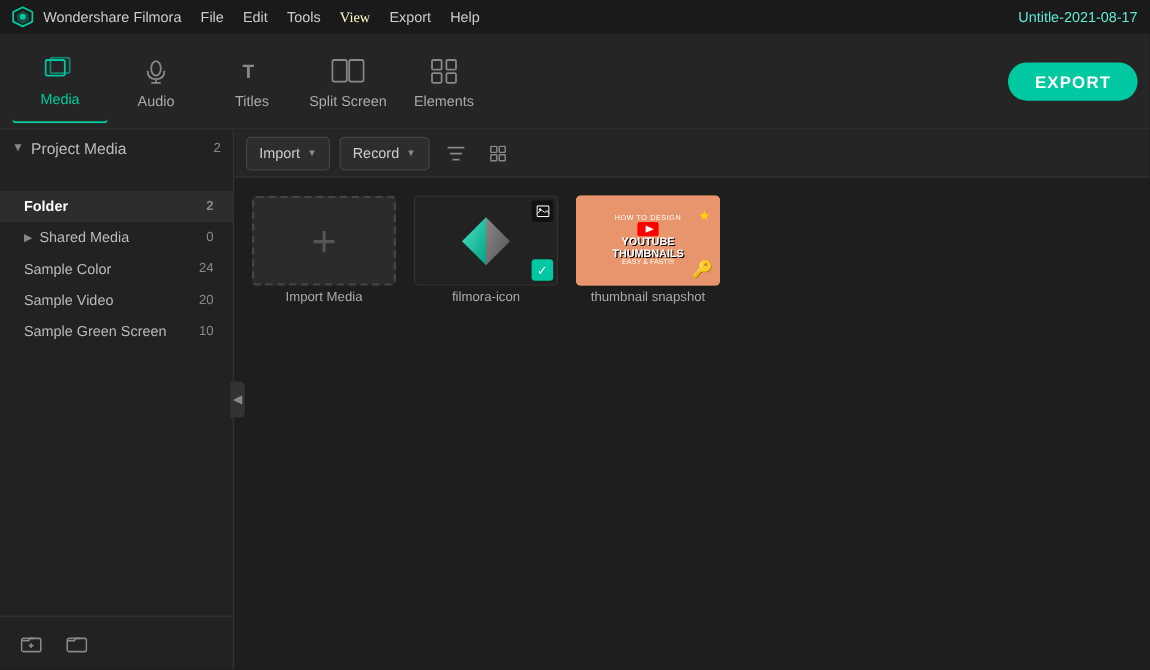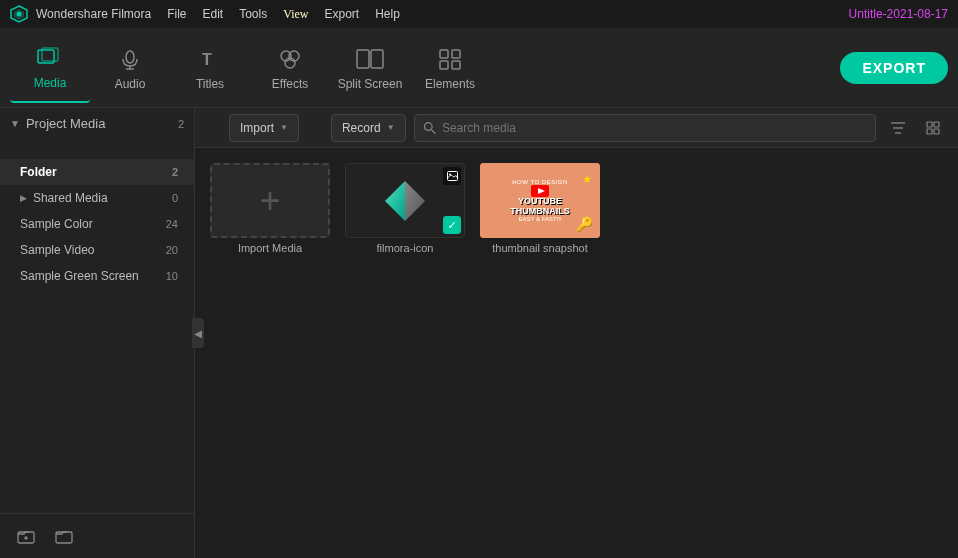--- a/index.html
+++ b/index.html
@@ -194,21 +194,20 @@
       border: 1px solid #444;
       border-radius: 4px;
       color: #ccc;
       font-size: 12px;
       padding: 4px 10px;
       display: flex;
       align-items: center;
       gap: 6px;
       cursor: pointer;
       height: 28px;
-      margin-left: 24px;
     }
     .dropdown-arrow { font-size: 8px; color: #888; }
     #search-bar {
       flex: 1;
       background: #2d2d2d;
       border: 1px solid #444;
       border-radius: 4px;
       height: 28px;
       display: flex;
       align-items: center;
@@ -371,21 +370,21 @@
     <span style="font-size:12px;color:#ccc;">Wondershare Filmora</span>
     <div id="title-bar-menus" style="display:flex;gap:16px;margin-left:8px;">
       <span style="font-size:12px;color:#ccc;cursor:pointer;">File</span>
       <span style="font-size:12px;color:#ccc;cursor:pointer;">Edit</span>
       <span style="font-size:12px;color:#ccc;cursor:pointer;">Tools</span>
       <span style="font-size:12px;color:#fef9c3;cursor:pointer;font-family:Liberation Serif, serif;">View</span>
       <span style="font-size:12px;color:#ccc;cursor:pointer;">Export</span>
       <span style="font-size:12px;color:#ccc;cursor:pointer;">Help</span>
     </div>
   </div>
-  <span style="font-size:12px;color:#d946ef;">Untitle-2021-08-17</span>
+  <span style="font-size:12px;color:#5eead4;">Untitle-2021-08-17</span>
 </div>
 
 <div id="toolbar">
   <div class="toolbar-item active">
     <div class="toolbar-icon">
       <svg width="26" height="22" viewBox="0 0 26 22">
         <rect x="1" y="3" width="16" height="13" rx="1.5" fill="none" stroke="#00c8a0" stroke-width="1.5"></rect>
         <rect x="5" y="1" width="16" height="13" rx="1.5" fill="none" stroke="#00c8a0" stroke-width="1.5" opacity="0.6"></rect>
       </svg>
     </div>
@@ -405,30 +404,20 @@
   <div class="toolbar-item">
     <div class="toolbar-icon">
       <svg width="22" height="22" viewBox="0 0 22 22">
         <text x="3" y="17" font-size="16" fill="#888" font-weight="bold">T</text>
       </svg>
     </div>
     <span>Titles</span>
   </div>
   <div class="toolbar-item">
     <div class="toolbar-icon">
-      <svg width="24" height="22" viewBox="0 0 24 22">
-        <circle cx="8" cy="8" r="5" fill="none" stroke="#888" stroke-width="1.5"></circle>
-        <circle cx="16" cy="8" r="5" fill="none" stroke="#888" stroke-width="1.5"></circle>
-        <circle cx="12" cy="15" r="5" fill="none" stroke="#888" stroke-width="1.5"></circle>
-      </svg>
-    </div>
-    <span>Effects</span>
-  </div>
-  <div class="toolbar-item">
-    <div class="toolbar-icon">
       <svg width="28" height="22" viewBox="0 0 28 22">
         <rect x="1" y="2" width="12" height="18" rx="1.5" fill="none" stroke="#888" stroke-width="1.5"></rect>
         <rect x="15" y="2" width="12" height="18" rx="1.5" fill="none" stroke="#888" stroke-width="1.5"></rect>
       </svg>
     </div>
     <span>Split Screen</span>
   </div>
   <div class="toolbar-item">
     <div class="toolbar-icon">
       <svg width="24" height="22" viewBox="0 0 24 22">
@@ -506,27 +495,20 @@
   <div id="content">
 
     <div id="content-toolbar">
       <div class="dropdown-btn">
         <span>Import</span>
         <span class="dropdown-arrow">▼</span>
       </div>
       <div class="dropdown-btn">
         <span>Record</span>
         <span class="dropdown-arrow">▼</span>
-      </div>
-      <div id="search-bar">
-        <svg width="14" height="14" viewBox="0 0 14 14">
-          <circle cx="5.5" cy="5.5" r="4" fill="none" stroke="#888" stroke-width="1.3"></circle>
-          <line x1="9" y1="9" x2="13" y2="13" stroke="#888" stroke-width="1.3"></line>
-        </svg>
-        <input type="text" id="search-input" placeholder="Search media" style="">
       </div>
       <div class="content-toolbar-icon">
         <svg width="16" height="14" viewBox="0 0 16 14">
           <line x1="1" y1="2" x2="15" y2="2" stroke="#888" stroke-width="1.3"></line>
           <line x1="3" y1="7" x2="13" y2="7" stroke="#888" stroke-width="1.3"></line>
           <line x1="5" y1="12" x2="11" y2="12" stroke="#888" stroke-width="1.3"></line>
         </svg>
       </div>
       <div class="content-toolbar-icon">
         <svg width="16" height="14" viewBox="0 0 16 14">

